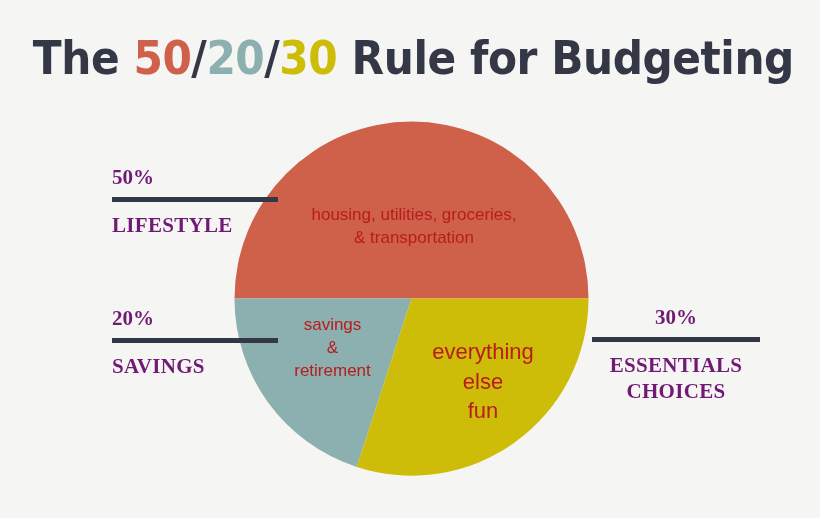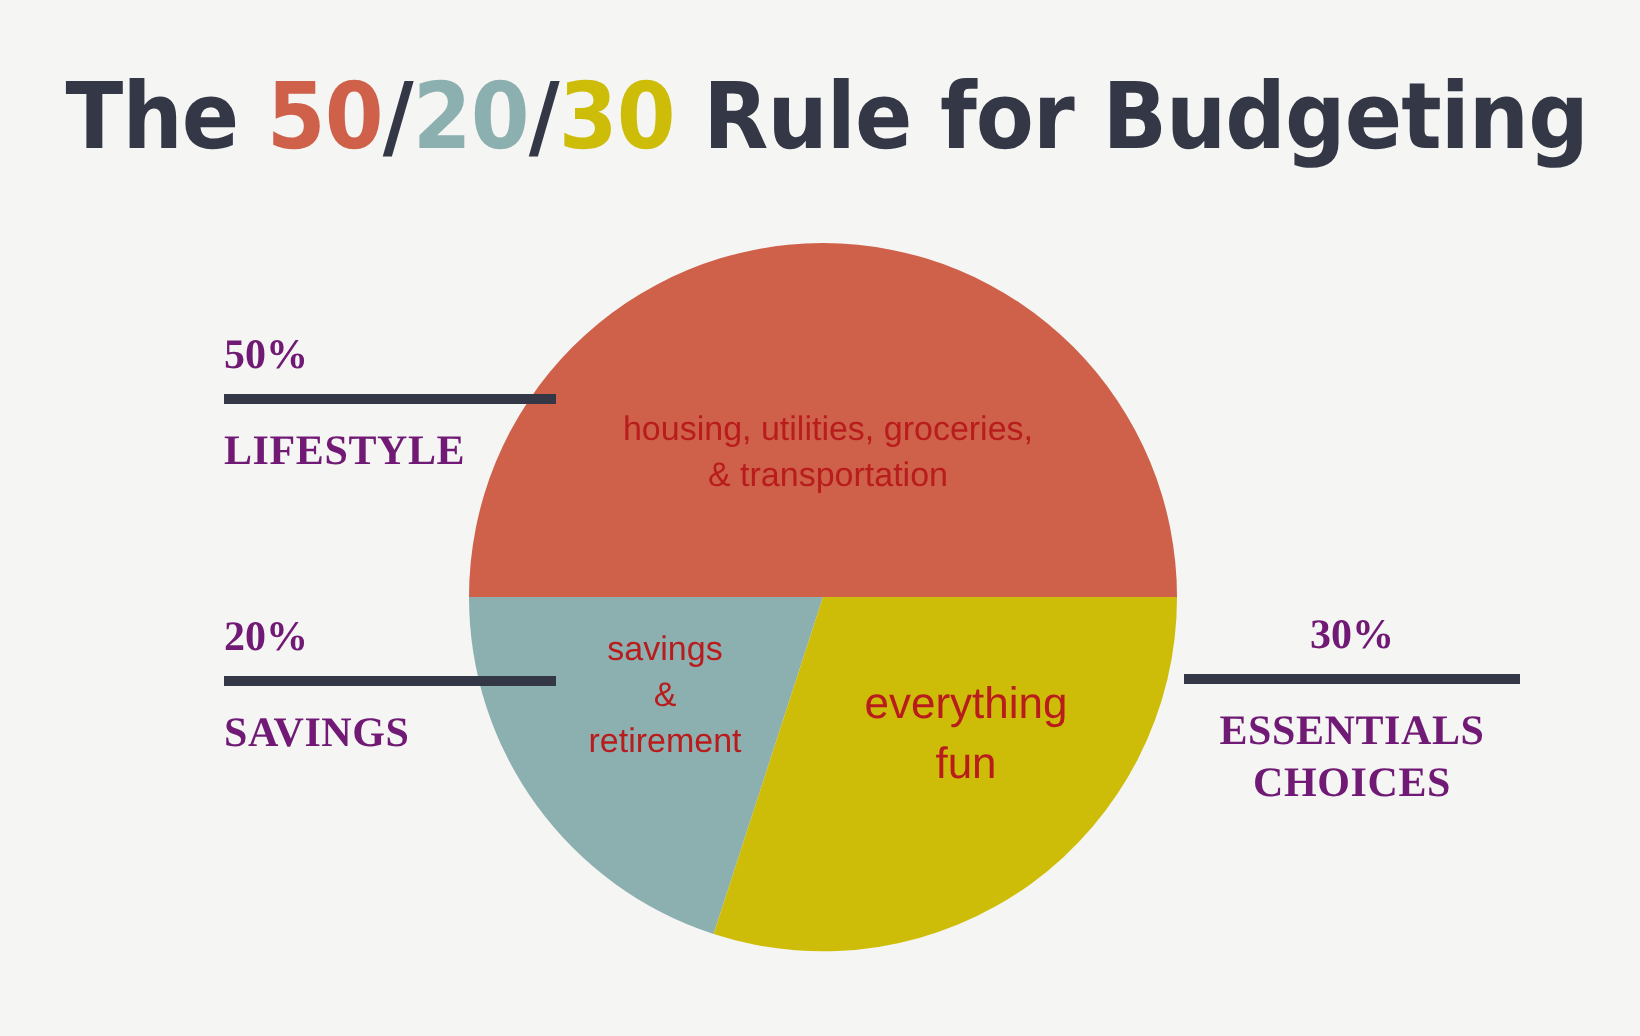--- a/index.html
+++ b/index.html
@@ -156,20 +156,21 @@
     </div>
 
     <div class="slice-label label-savings">
       <div>savings</div>
       <div>&amp;</div>
       <div>retirement</div>
     </div>
 
     <div class="slice-label label-lifestyle">
       <div>everything</div>
+      <div>else</div>
       <div>fun</div>
     </div>
   </div>
 
   <div class="callout callout-left" id="callout-essentials">
     <div class="pct">50%</div>
     <div class="rule"></div>
     <div class="cat">LIFESTYLE</div>
   </div>
 

